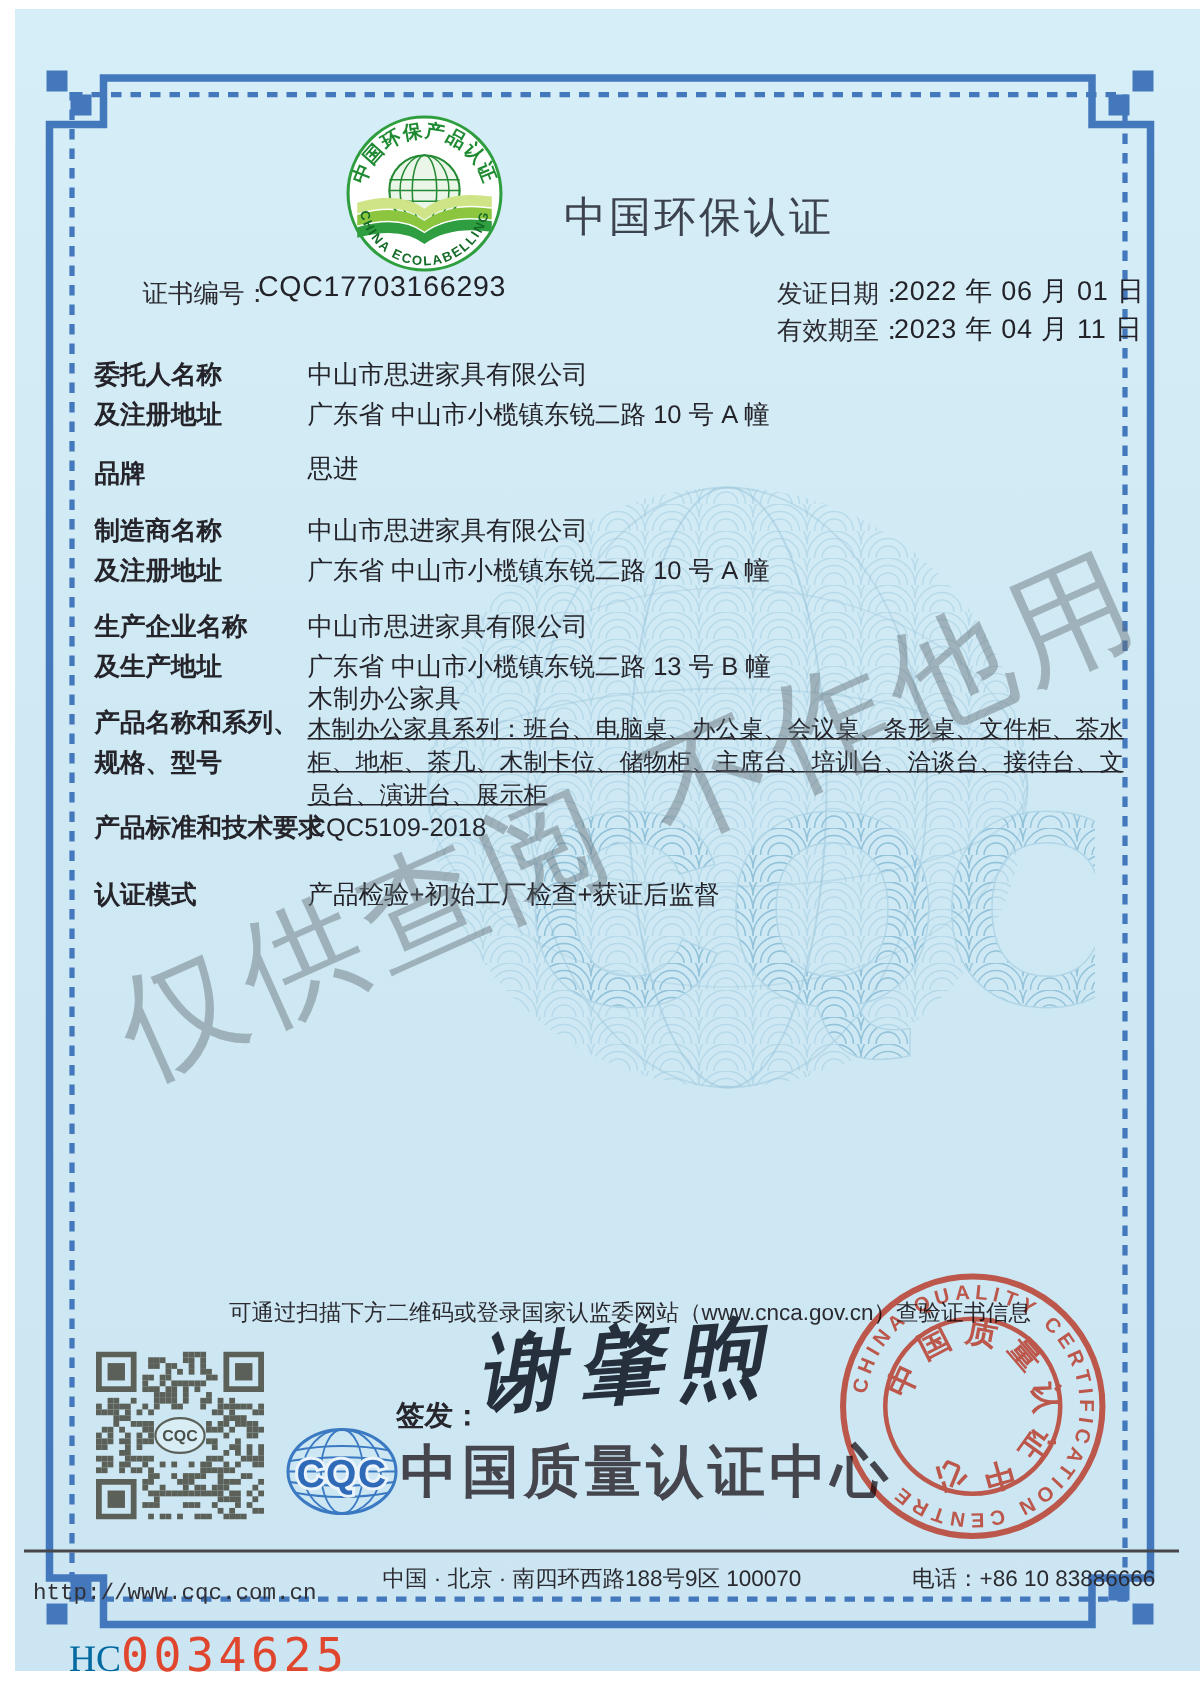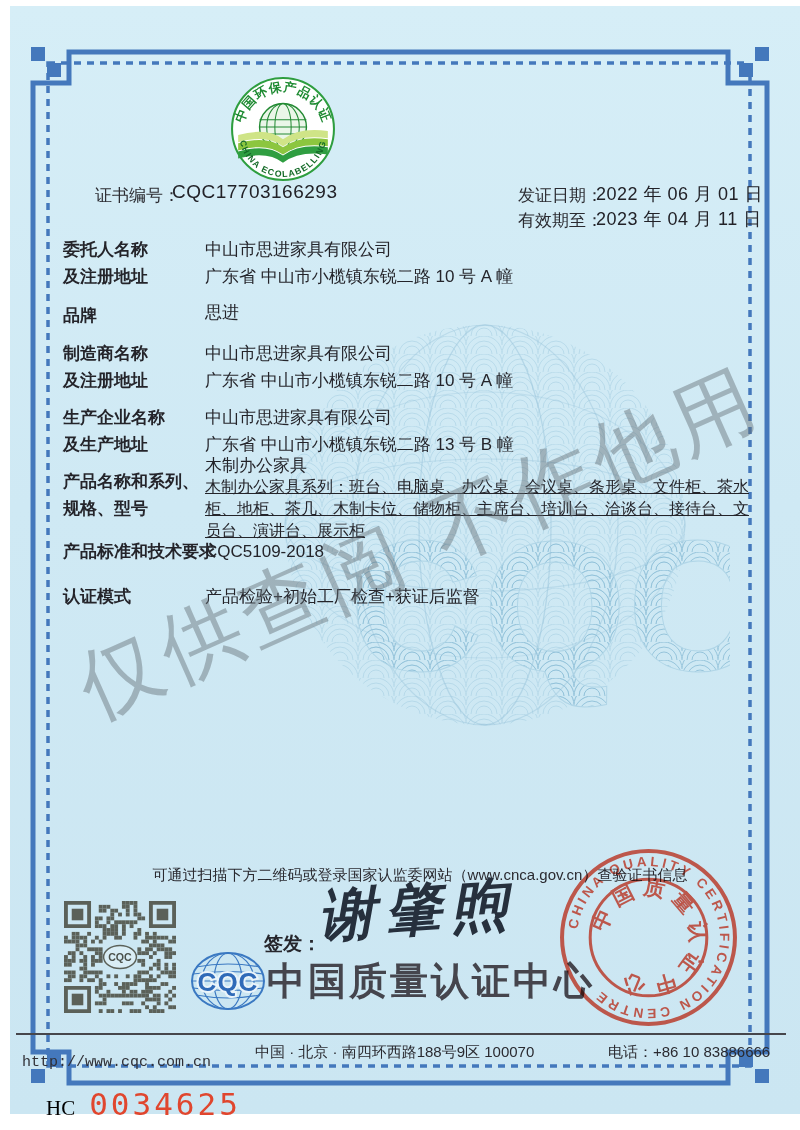--- a/index.html
+++ b/index.html
@@ -35,21 +35,21 @@
   .sign-label{left:264px;top:931px;font-family:"Liberation Serif",serif;font-weight:bold;
               font-size:19px;color:#26262c;z-index:20;}
   .signature{left:318px;top:872px;font-family:"DejaVu Serif",serif;font-style:italic;font-weight:bold;
              font-size:57px;letter-spacing:9px;color:#26303d;transform:rotate(-4deg);z-index:21;}
   .org-name{left:267px;top:956px;font-size:38px;font-weight:600;letter-spacing:3px;color:#45454d;z-index:20;}
   .footer-rule{left:16px;top:1033px;width:770px;height:2px;background:#46464b;z-index:20;}
   .footer-web{left:22px;top:1054px;font-family:Liberation Mono, monospace;font-size:15px;color:#303036;z-index:20;}
   .footer-addr{left:255px;top:1043px;font-size:15px;color:#2a2a30;z-index:20;}
   .footer-phone{left:608px;top:1043px;font-size:15px;color:#2a2a30;z-index:20;}
   .serial{left:46px;top:1086px;z-index:50;white-space:nowrap;}
-  .serial .pre{font-family:"Liberation Serif",serif;font-size:21px;color:#000000;margin-right:14px;}
+  .serial .pre{font-family:"Liberation Serif",serif;font-size:25px;color:#0369a1;}
   .serial .num{font-family:"DejaVu Sans Mono",monospace;font-size:31px;letter-spacing:3px;color:#e0462e;}
   svg{display:block;}
   .z20{z-index:20;} .z10{z-index:10;} .z15{z-index:15;}
 </style>
 </head>
 <body>
 
 <div class="page">
   <div class="paper"></div>
 
@@ -97,20 +97,21 @@
     <path id="ecoTop" d="M13,64 A40,40 0 1 1 91,64" fill="none"></path>
     <text font-size="12.5" font-weight="bold" fill="#1d8a31" letter-spacing="1">
       <textPath href="#ecoTop" startOffset="50%" text-anchor="middle">中国环保产品认证</textPath>
     </text>
     <path id="ecoBot" d="M9,56 A43,43 0 0 0 95,56" fill="none"></path>
     <text font-size="8.6" font-weight="bold" fill="#156b28" letter-spacing="1.2">
       <textPath href="#ecoBot" startOffset="50%" text-anchor="middle">CHINA ECOLABELLING</textPath>
     </text>
   </svg>
 
+  <div class="abs title-sub">中国环保认证</div>
 
   <div class="abs meta-label" style="left:95px;top:184px;">证书编号：</div>
   <div class="abs meta-value" style="left:172px;top:181px;">CQC17703166293</div>
   <div class="abs meta-label" style="left:518px;top:184px;">发证日期：</div>
   <div class="abs meta-value" style="left:596px;top:182px;font-size:18px;">2022 年 06 月 01 日</div>
   <div class="abs meta-label" style="left:518px;top:209px;">有效期至：</div>
   <div class="abs meta-value" style="left:596px;top:207px;font-size:18px;">2023 年 04 月 11 日</div>
 
   <div class="abs row" style="top:236px;">
     <div class="lbl" style="top:0;">委托人名称</div>

